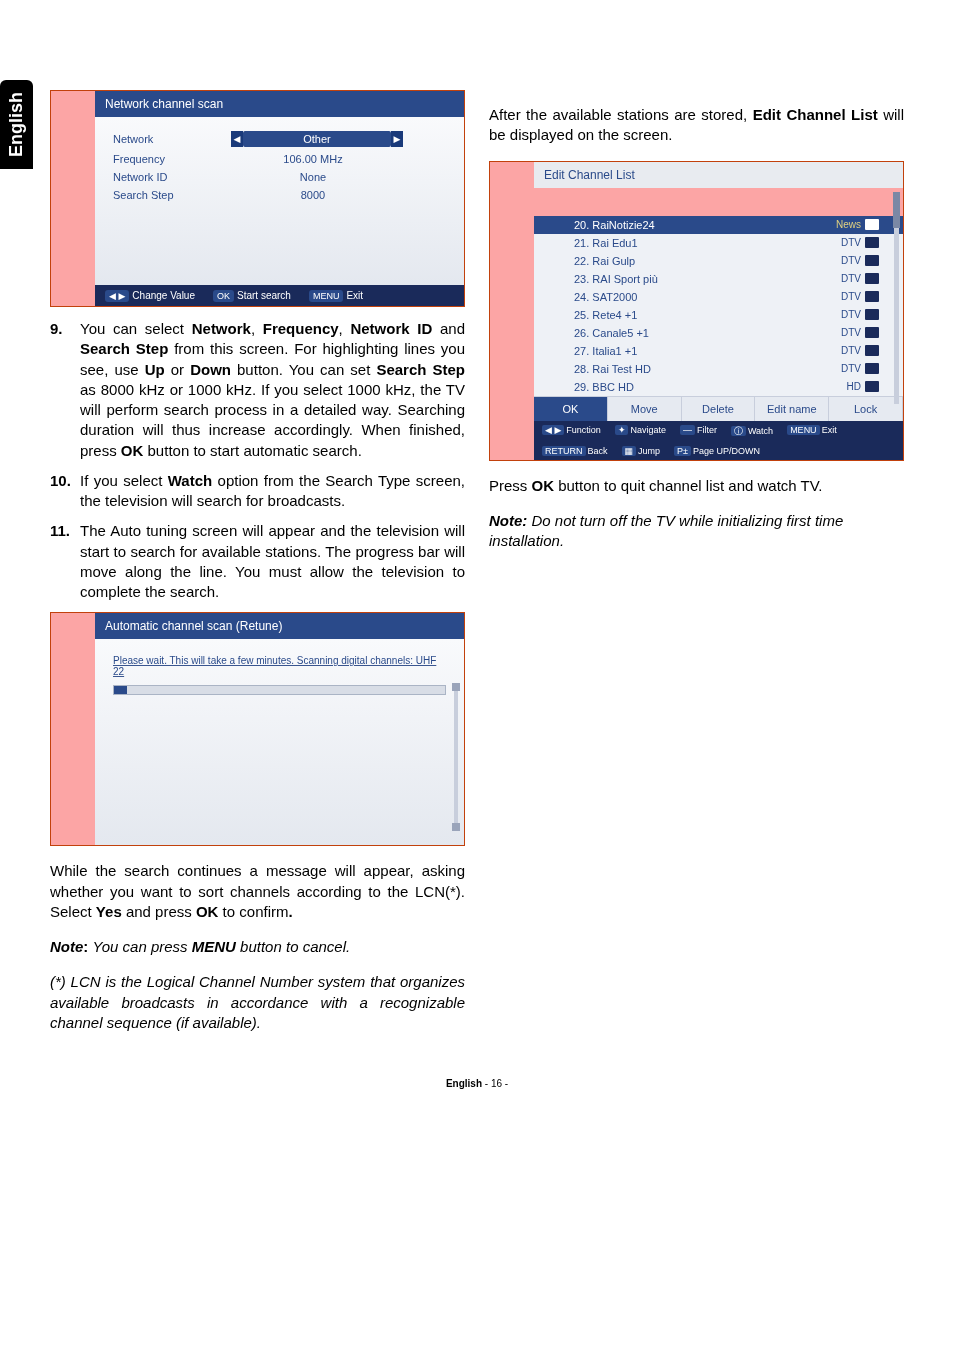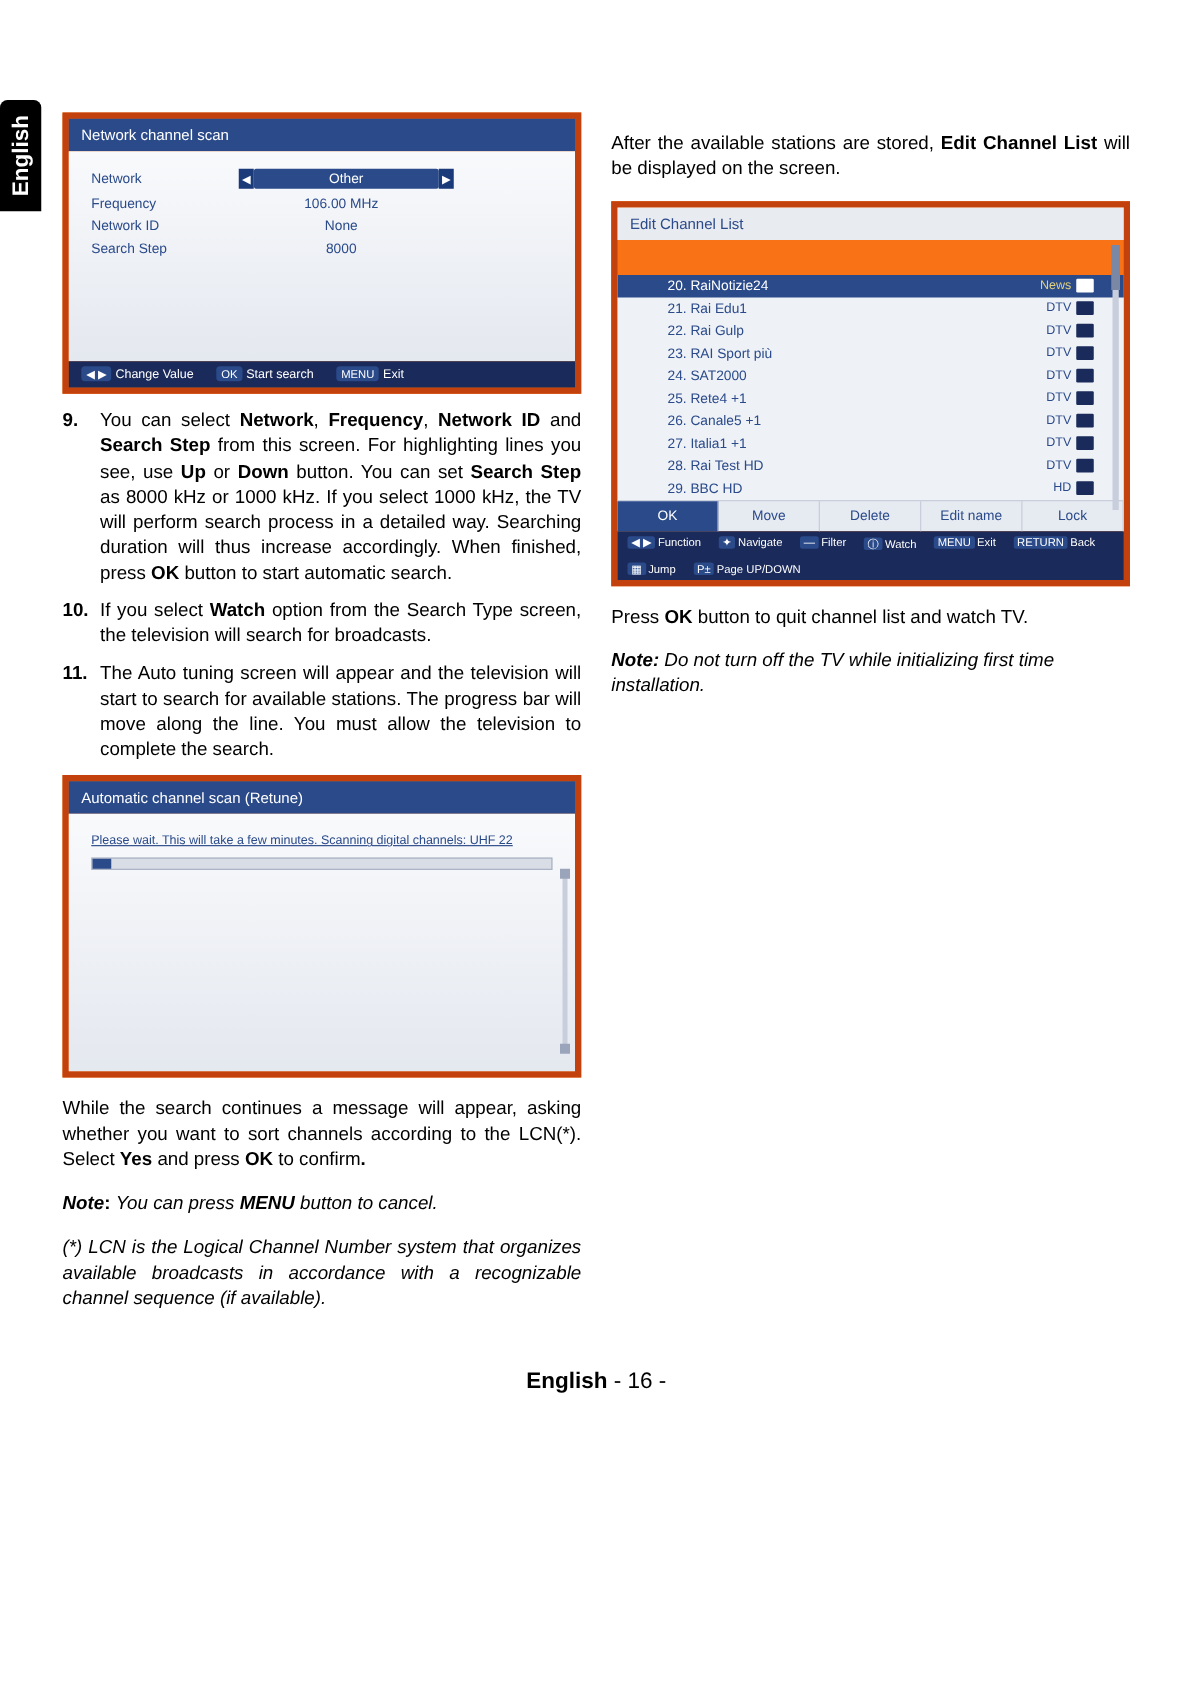--- a/index.html
+++ b/index.html
@@ -70,30 +70,31 @@
   ol.numbered > li .txt {
     flex: 1;
   }
   .note-italic {
     font-style: italic;
   }
   .bold { font-weight: bold; }
   .footer {
     text-align: center;
     margin-top: 30px;
-    font-size: 18px;
+    font-size: 10px;
   }
 
   
   .tv-box {
-    background: #f97316;
-    border: 5px solid #c2410c;
+    background: #fca5a5;
+    border: 1px solid #c2410c;
     font-size: 11px;
     color: #3a5690;
     margin-bottom: 10px;
+    padding-left: 44px;
   }
   .tv-title-bar {
     background: #2a4a8a;
     color: #fff;
     padding: 6px 10px;
     font-size: 12px;
   }
   .tv-body {
     background: linear-gradient(#f9fafc, #e4e8ef);
     padding: 14px 18px;

